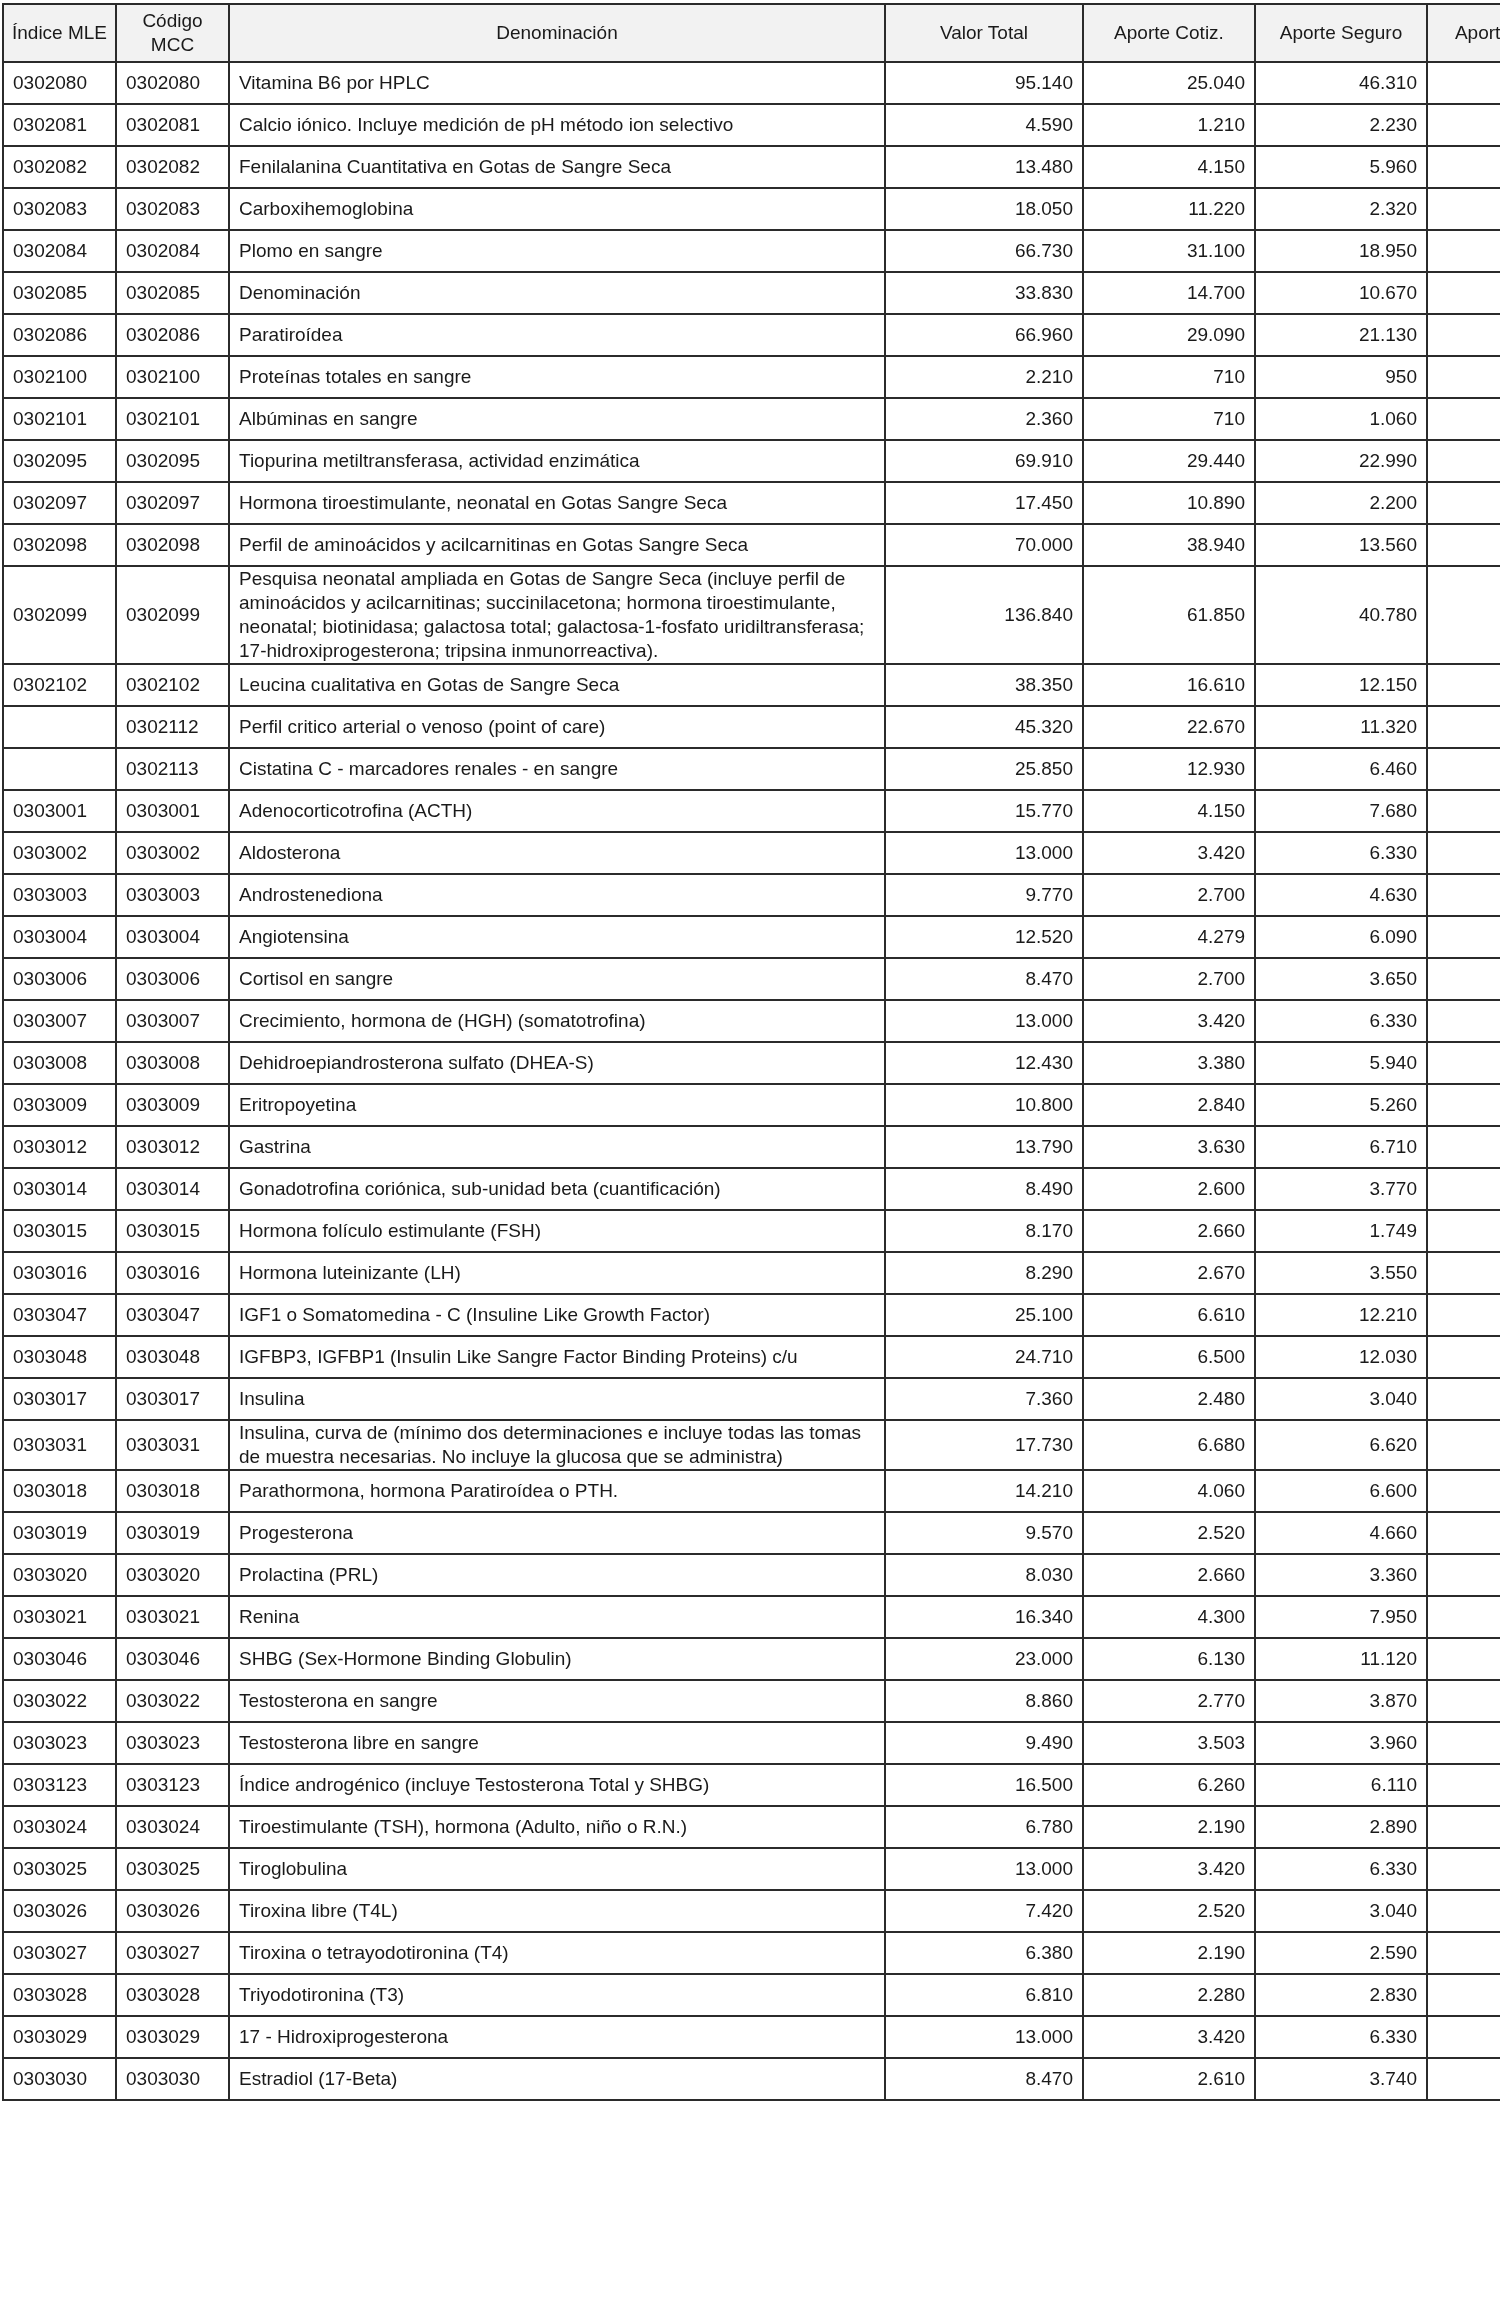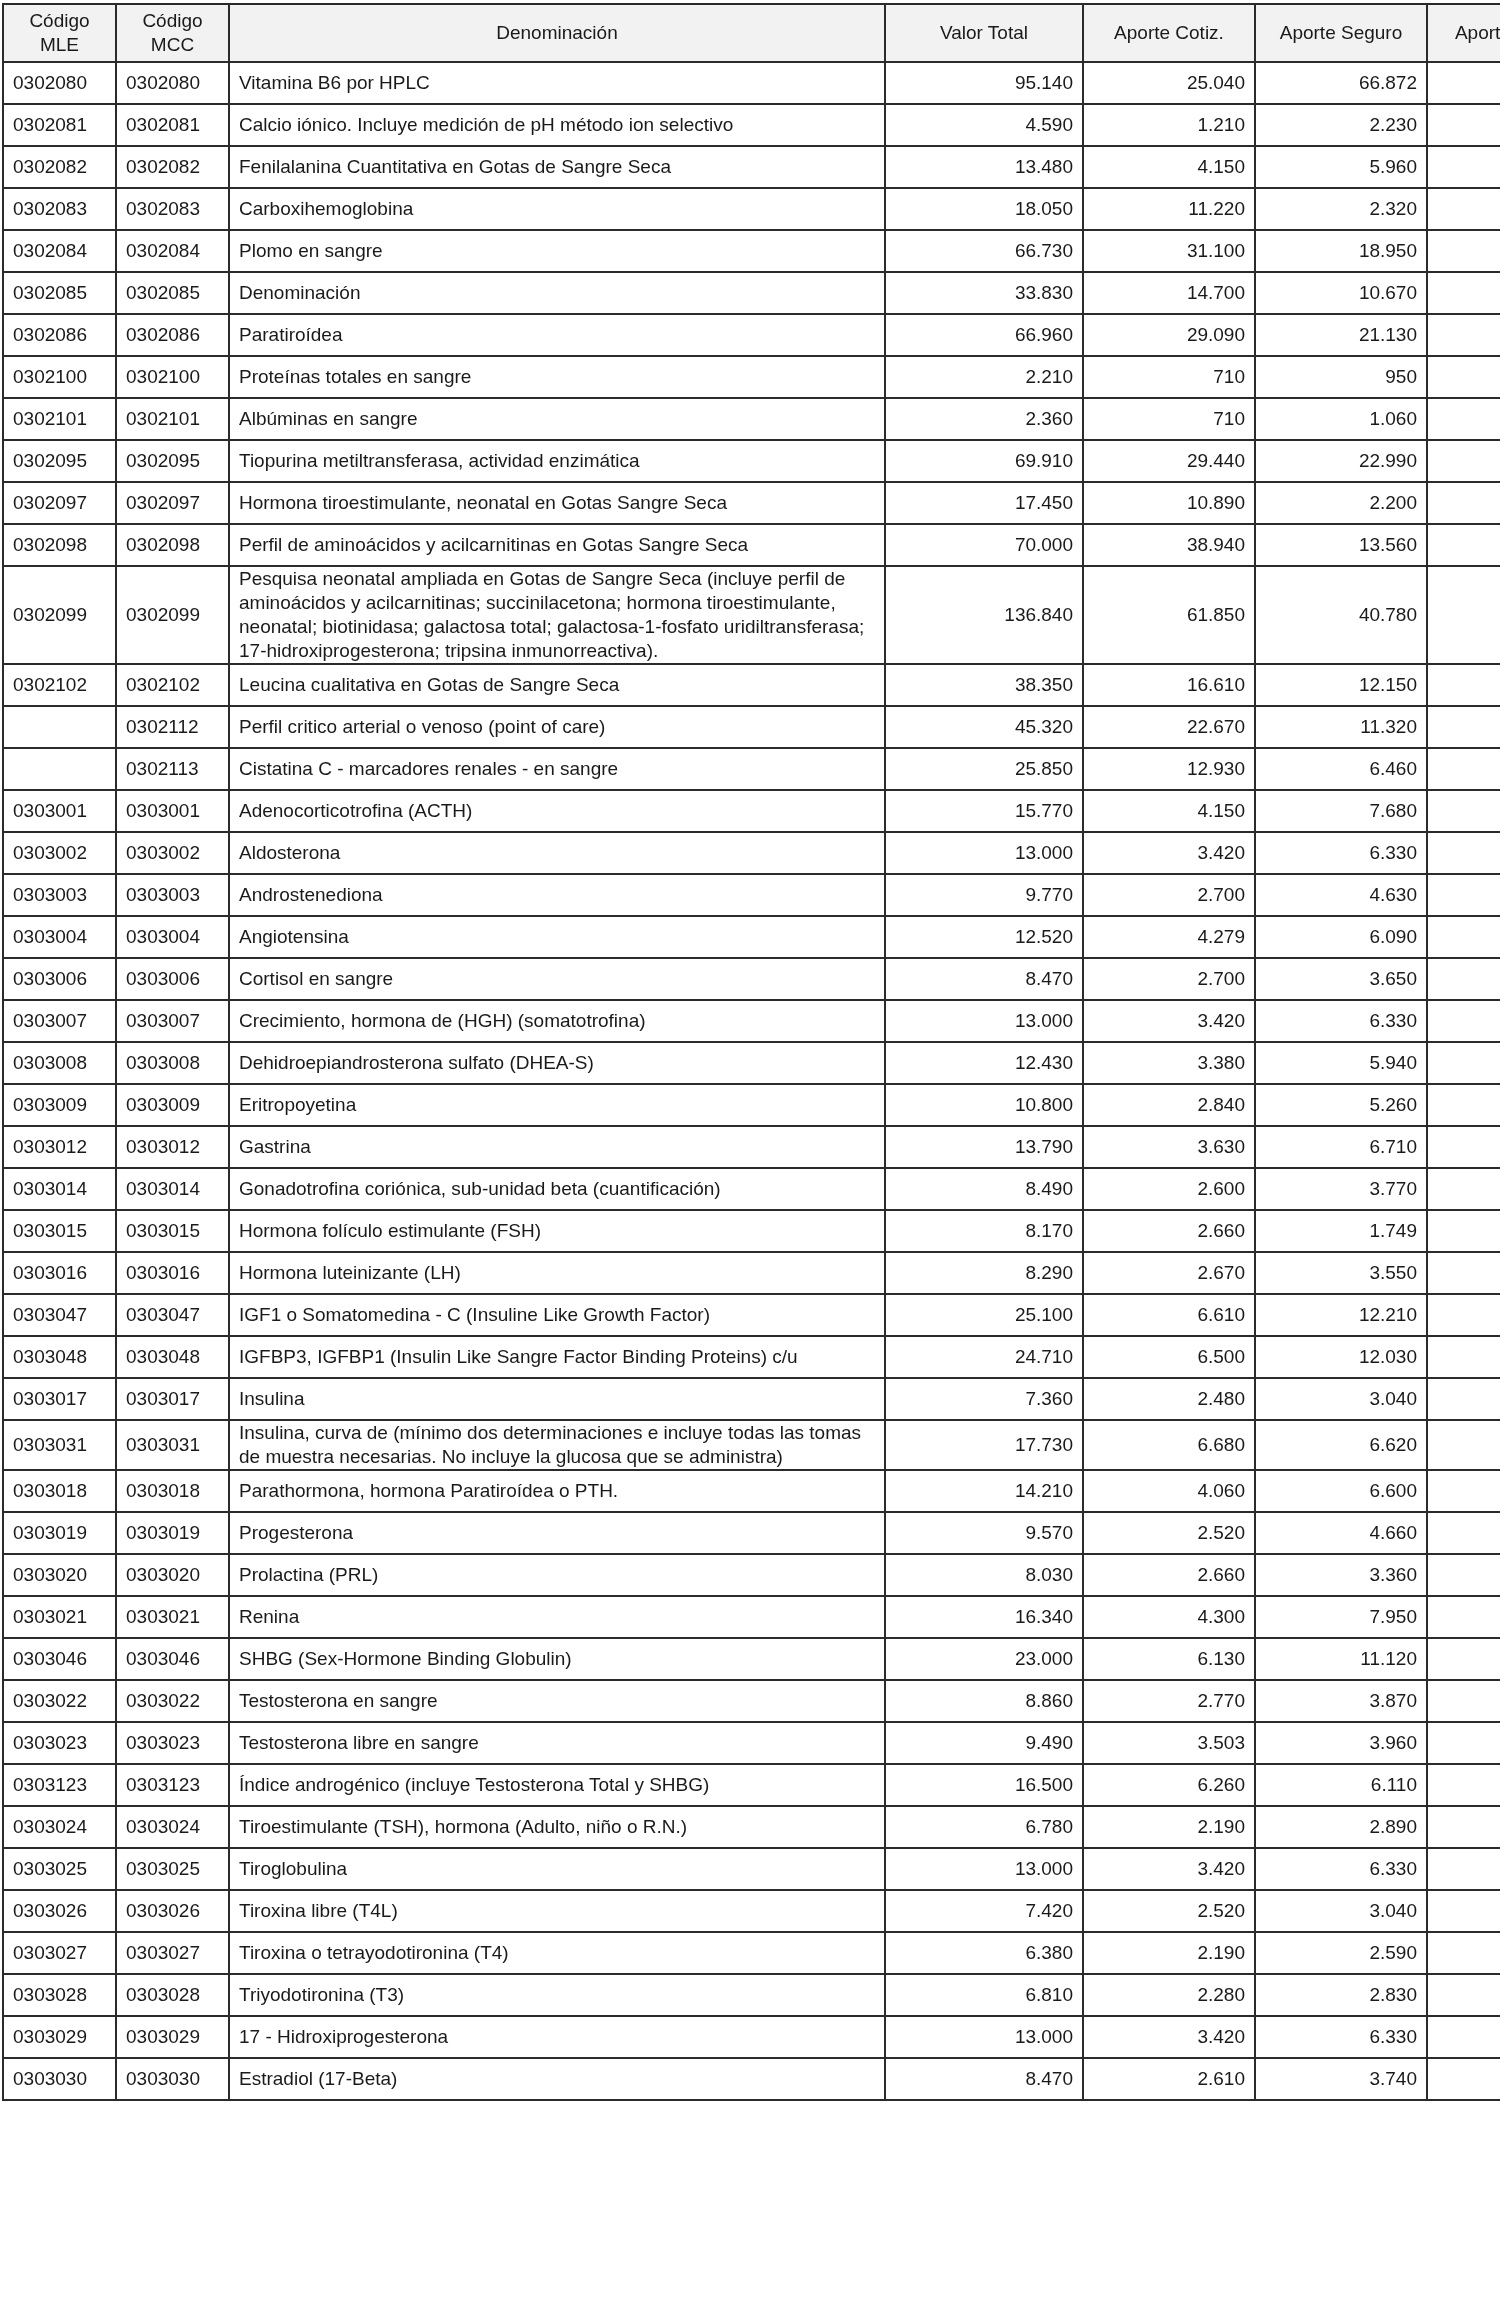--- a/index.html
+++ b/index.html
@@ -46,37 +46,37 @@
     <col class="c-mle">
       <col class="c-mcc">
       <col class="c-den">
       <col class="c-val">
       <col class="c-cot">
       <col class="c-seg">
       <col class="c-ben">
   </colgroup>
   <thead>
     <tr>
-      <th>Código MLE</th>
+      <th>Índice MLE</th>
       <th>Código MCC</th>
       <th>Denominación</th>
       <th>Valor Total</th>
       <th>Aporte Cotiz.</th>
       <th>Aporte Seguro</th>
       <th>Aporte Benef.</th>
     </tr>
   </thead>
   <tbody id="table-body">
       <tr>
         <td class="code">0302080</td>
         <td class="code">0302080</td>
         <td class="desc">Vitamina B6 por HPLC</td>
         <td class="num">95.140</td>
         <td class="num">25.040</td>
-        <td class="num">66.872</td>
+        <td class="num">46.310</td>
         <td class="num">23.790</td>
       </tr>
       <tr>
         <td class="code">0302081</td>
         <td class="code">0302081</td>
         <td class="desc">Calcio iónico. Incluye medición de pH método ion selectivo</td>
         <td class="num">4.590</td>
         <td class="num">1.210</td>
         <td class="num">2.230</td>
         <td class="num">1.150</td>

